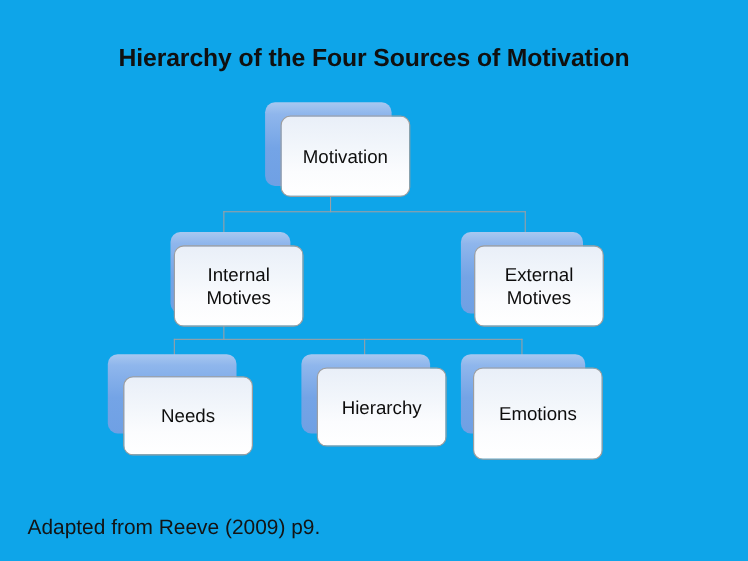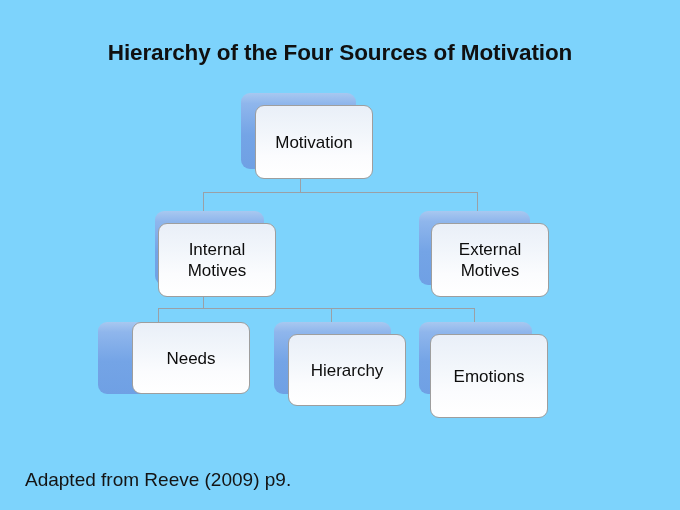--- a/index.html
+++ b/index.html
@@ -15,21 +15,21 @@
     font-family: "Liberation Sans", sans-serif;
     color: #111111;
   }
 
   #slide {
     position: absolute;
     left: 0;
     top: 0;
     width: 680px;
     height: 510px;
-    background: #7dd3fc;
+    background: #0ea5e9;
   }
 
   
   #title {
     position: absolute;
     left: 0;
     top: 40px;
     width: 680px;
     text-align: center;
     font-size: 22.5px;
@@ -109,21 +109,21 @@
   #node-internal .front { left: 3px; top: 12px; width: 118px; height: 74px; }
 
   
   #node-external { left: 419px; top: 211px; width: 130px; height: 86px; }
   #node-external .back  { width: 111px; height: 74px; }
   #node-external .front { left: 12px; top: 12px; width: 118px; height: 74px; }
 
   
   #node-needs { left: 98px; top: 322px; width: 132px; height: 84px; }
   #node-needs .back  { width: 117px; height: 72px; }
-  #node-needs .front { left: 14px; top: 0; width: 118px; height: 72px; margin-left: 20px; }
+  #node-needs .front { left: 14px; top: 20px; width: 118px; height: 72px; }
 
   
   #node-cognitions { left: 274px; top: 322px; width: 132px; height: 84px; }
   #node-cognitions .back  { width: 117px; height: 72px; }
   #node-cognitions .front { left: 14px; top: 12px; width: 118px; height: 72px; }
 
   
   #node-emotions { left: 419px; top: 322px; width: 129px; height: 84px; }
   #node-emotions .back  { width: 113px; height: 72px; }
   #node-emotions .front { left: 11px; top: 12px; width: 118px; height: 84px; }

